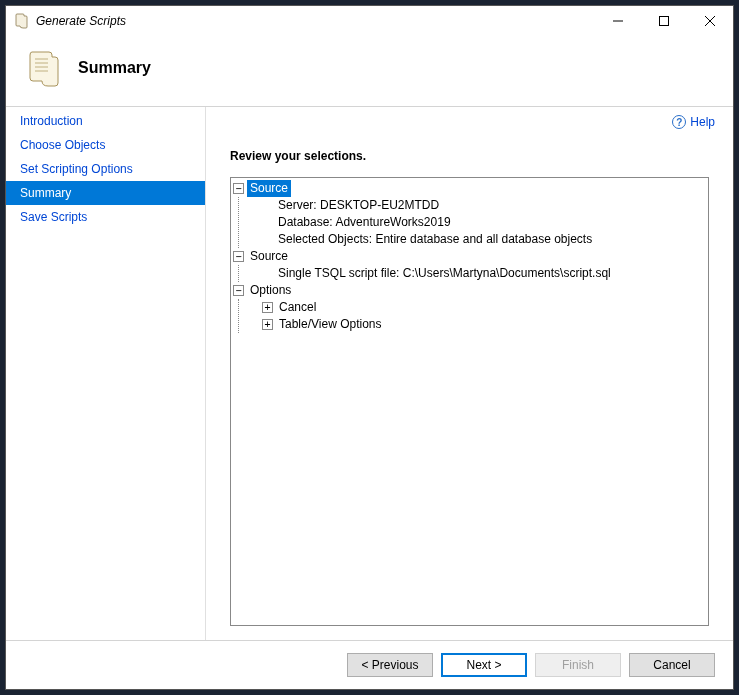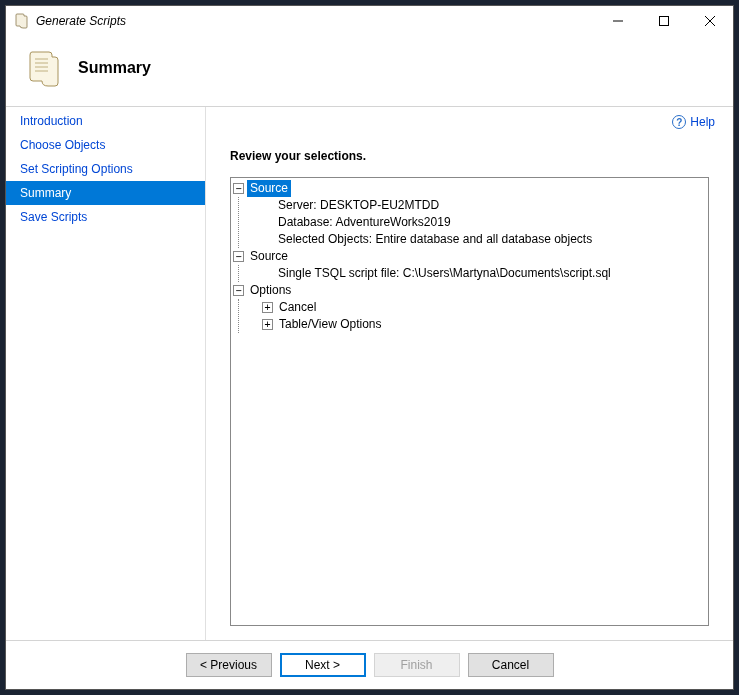--- a/index.html
+++ b/index.html
@@ -24,21 +24,21 @@
     .instruction { font-size: 12px; font-weight: bold; padding: 20px 0 14px 24px; }
     .tree-container { margin: 0 24px 14px 24px; border: 1px solid #888; background: #fff; overflow: auto; flex: 1; min-height: 0; padding: 2px 0 0 2px; }
     .tree { font-size: 12px; line-height: 17px; }
     .tree-node { white-space: nowrap; }
     .tree-row { display: flex; align-items: center; }
     .tree-toggler { width: 11px; height: 11px; border: 1px solid #888; font-size: 10px; line-height: 9px; text-align: center; margin-right: 3px; cursor: pointer; font-family: monospace; background: #fff; flex-shrink: 0; user-select:none;}
     .tree-label { padding: 0 3px; }
     .tree-label.selected { background: #0078d7; color: #fff; }
     .lvl1-children { padding-left: 6px; }
     .lvl2-row { padding-left: 30px; align-items: flex-end; }
-    .button-bar { border-top: 1px solid #d4d4d4; padding: 12px 18px; display: flex; justify-content: center; gap: 8px; background: #fff; }
+    .button-bar { border-top: 1px solid #d4d4d4; padding: 12px 18px; display: flex; justify-content: flex-end; gap: 8px; background: #fff; }
     .btn { min-width: 86px; height: 24px; font-size: 12px; background: #e1e1e1; border: 1px solid #adadad; cursor: pointer; }
     .btn.default { border: 2px solid #0078d7; background:#fff;}
     .btn:disabled { color: #a0a0a0; background: #efefef; border-color: #d4d4d4; cursor: default; }
     .dotted-line { border-left: 1px dotted #888; margin-left: 5px; }
   </style>
 </head>
 <body>
 
 <div class="window">
 

